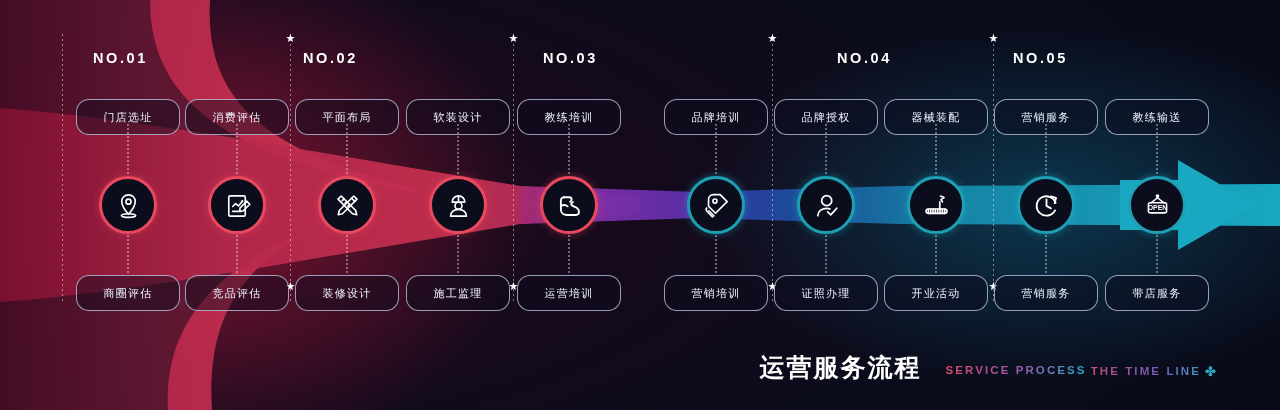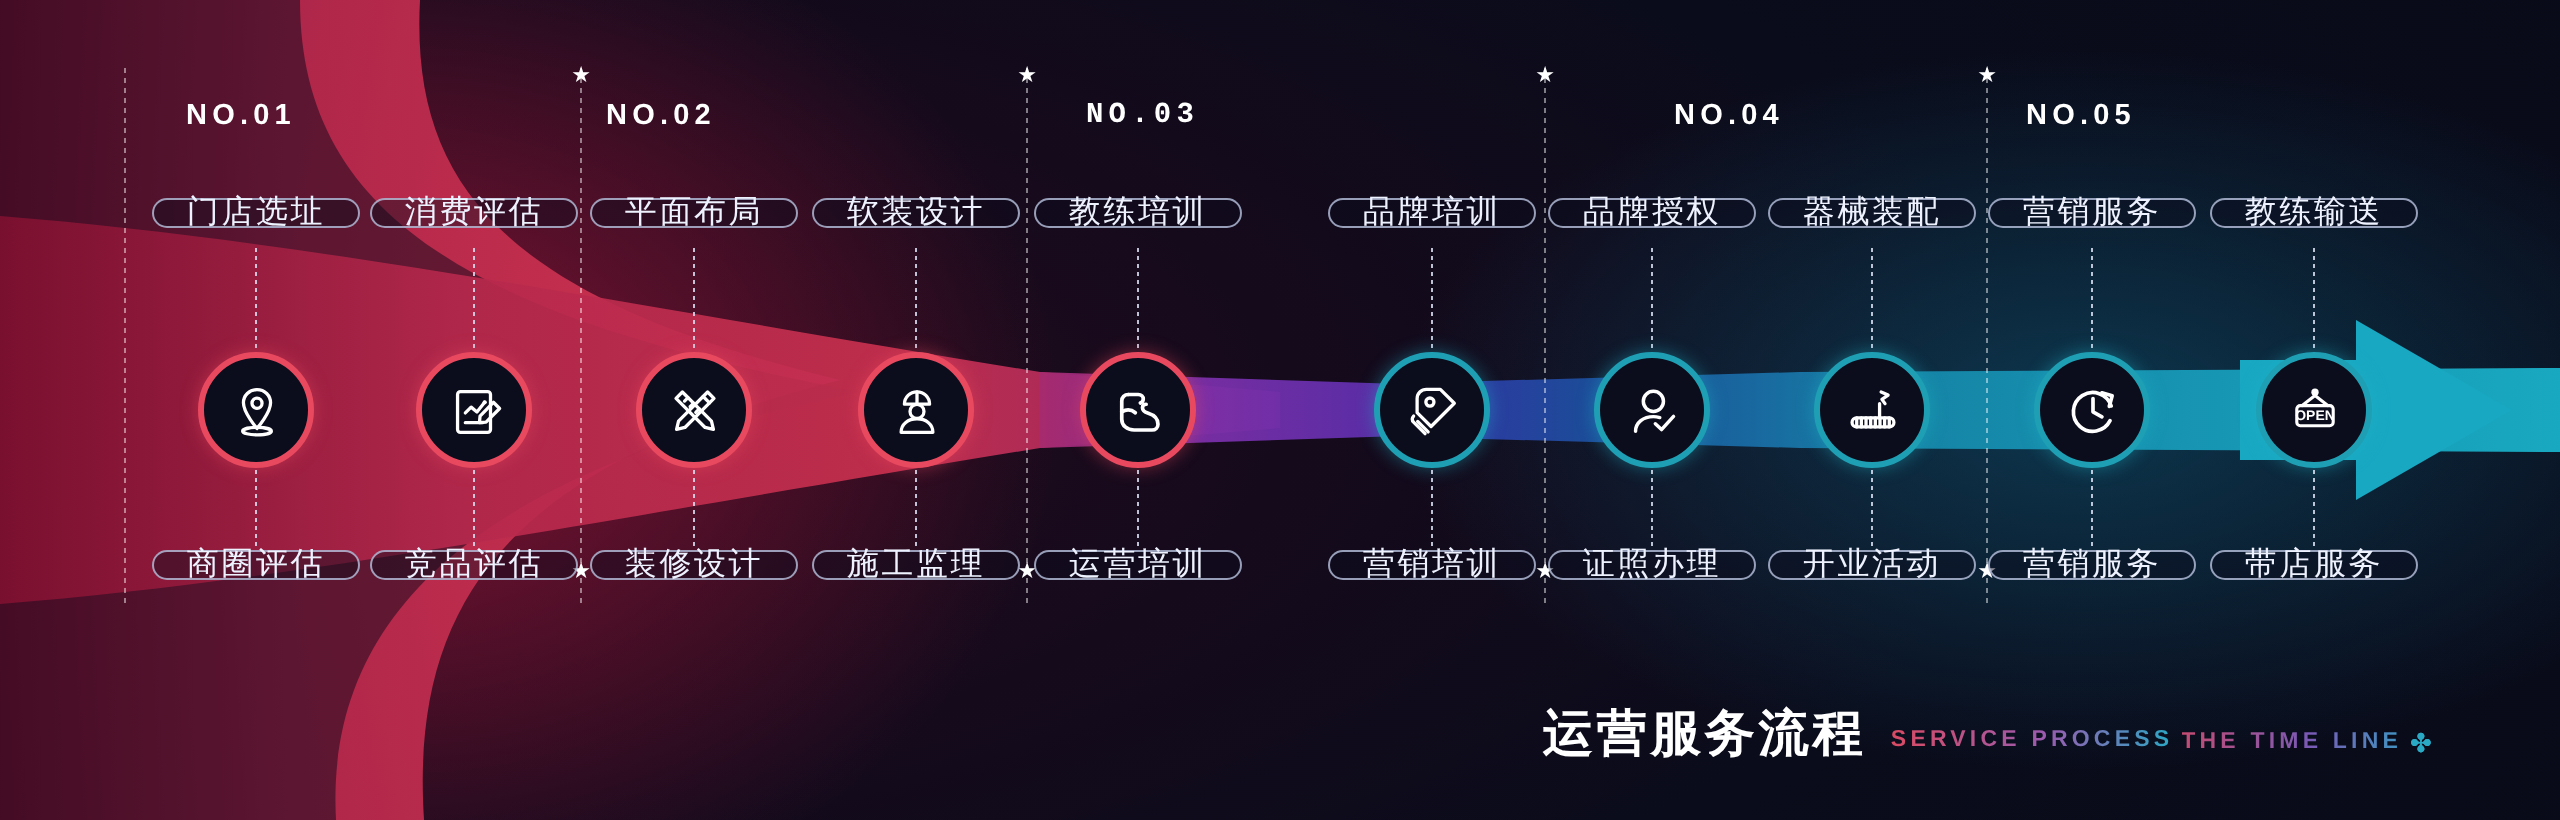--- a/index.html
+++ b/index.html
@@ -22,40 +22,40 @@
   .star{position:absolute;width:11px;height:11px;color:#fff;font-size:11px;line-height:11px;
       text-align:center;transform:translateX(-5px);}
 
   
   .no-label{position:absolute;top:50px;color:#ffffff;font-size:14.5px;letter-spacing:2.6px;
       font-weight:700;white-space:nowrap;}
 
   
   .node{position:absolute;top:0;width:120px;transform:translateX(-60px);height:410px;}
   .pill{position:absolute;left:50%;transform:translateX(-50%);
-      width:104px;height:15px;border-radius:13px;border:1px solid rgba(190,200,230,.78);
+      width:104px;height:36px;border-radius:13px;border:1px solid rgba(190,200,230,.78);
       display:flex;align-items:center;justify-content:center;
-      color:#eef2ff;font-size:16px;letter-spacing:1.3px;white-space:nowrap;
+      color:#eef2ff;font-size:11px;letter-spacing:1.3px;white-space:nowrap;
       background:rgba(10,12,28,.45);}
   .pill.top{top:99px;}
   .pill.bot{top:275px;}
   .stem{position:absolute;left:50%;width:1px;transform:translateX(-.5px);
       background-image:linear-gradient(to bottom,rgba(220,225,245,.85) 50%,rgba(255,255,255,0) 0);
       background-size:1px 4px;background-repeat:repeat-y;}
   .stem.up{top:124px;height:52px;}
   .stem.down{top:235px;height:40px;}
 
   .circle{position:absolute;left:50%;top:176px;width:58px;height:58px;margin-left:-29px;
       border-radius:50%;background:#0b0d1c;display:flex;align-items:center;justify-content:center;}
   .circle.red{border:3.5px solid #e8495f;box-shadow:0 0 9px rgba(232,73,95,.45);}
   .circle.cyan{border:3.5px solid #1f9fb4;box-shadow:0 0 9px rgba(31,180,200,.45);}
   .circle svg{width:31px;height:31px;display:block;}
 
   
-  .brand{position:absolute;right:62px;bottom:30px;display:flex;align-items:flex-end;gap:12px;}
+  .brand{position:absolute;right:62px;bottom:30px;display:flex;align-items:flex-end;gap:24px;}
   .brand-cn{color:#fff;font-size:25px;font-weight:700;letter-spacing:2px;line-height:1;}
   .brand-en{display:flex;flex-direction:row;gap:4px;line-height:1;padding-bottom:2px;}
   .brand-en .l1{font-size:11.5px;letter-spacing:2.1px;font-weight:700;
       background:linear-gradient(90deg,#d94b63 0%,#9a5bb0 55%,#2aa9c4 100%);
       -webkit-background-clip:text;background-clip:text;color:transparent;}
   .brand-en .l2{font-size:11.5px;letter-spacing:2.1px;font-weight:700;display:flex;align-items:center;gap:4px;
       background:linear-gradient(90deg,#c44c72 0%,#7a5ab5 50%,#2aa9c4 100%);
       -webkit-background-clip:text;background-clip:text;color:transparent;}
   .brand-mark{color:#2aa9c4;font-size:13px;-webkit-text-fill-color:#2aa9c4;}
 </style>
@@ -121,21 +121,21 @@
     <div class="star" style="left:772px;top:33px;">★</div>
     <div class="star" style="left:993px;top:33px;">★</div>
     <div class="star" style="left:290px;top:281px;">★</div>
     <div class="star" style="left:513px;top:281px;">★</div>
     <div class="star" style="left:772px;top:281px;">★</div>
     <div class="star" style="left:993px;top:281px;">★</div>
   </div>
 
   <div class="no-label" style="left:93px;">NO.01</div>
   <div class="no-label" style="left:303px;">NO.02</div>
-  <div class="no-label" style="left:543px;font-family:Liberation Mono, monospace;">NO.03</div>
+  <div class="no-label" style="left:543px;">NO.03</div>
   <div class="no-label" style="left:837px;">NO.04</div>
   <div class="no-label" style="left:1013px;">NO.05</div>
 
   <div class="node" style="left:128px;">
     <div class="pill top">门店选址</div>
     <div class="stem up"></div>
     <div class="circle red">
       <svg viewBox="0 0 32 32" fill="none" stroke="#fff" stroke-width="1.7" stroke-linecap="round" stroke-linejoin="round">
         <path d="M16 5c-4 0-7 3-7 6.8C9 17 16 25 16 25s7-8 7-13.2C23 8 20 5 16 5z"></path>
         <circle cx="16" cy="12" r="2.6"></circle>

